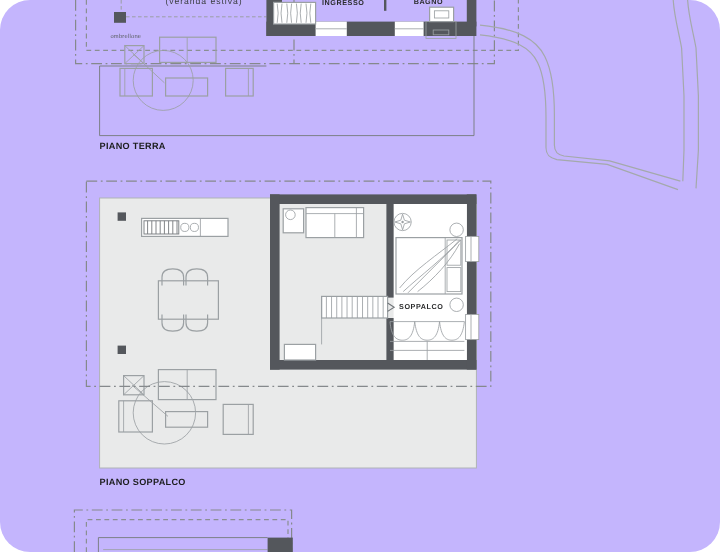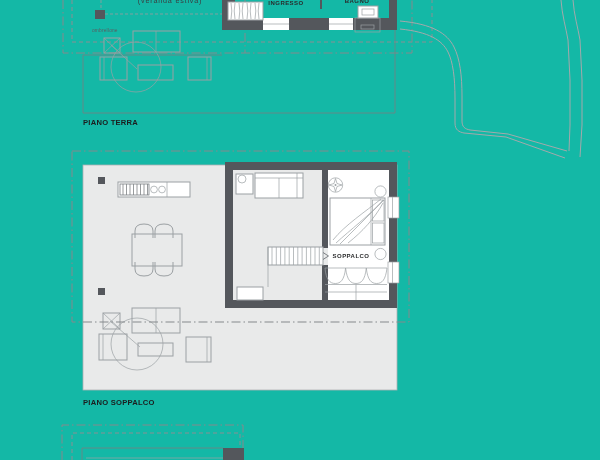--- a/index.html
+++ b/index.html
@@ -1,17 +1,17 @@
 <!DOCTYPE html>
 <html><head>
 <meta charset="utf-8">
 <style>
   html,body{margin:0;padding:0;background:#ffffff;}
-  #sheet{position:relative;width:600px;height:460px;background:#14b8a6;overflow:hidden;
-         font-family:"Liberation Sans", sans-serif;}
+  #sheet{position:relative;width:600px;height:460px;background:#c4b5fd;overflow:hidden;
+         font-family:"Liberation Sans", sans-serif;border-radius:25px;}
   svg{display:block;}
   
   .ln   {fill:none;stroke:#9ba0a3;stroke-width:1;}
   .lnt  {fill:none;stroke:#9ba0a3;stroke-width:0.7;}
   .lnd  {fill:none;stroke:#797e82;stroke-width:0.8;}
   .wfill{fill:#ffffff;stroke:#9ba0a3;stroke-width:1;}
   .dash {fill:none;stroke:#8a8f92;stroke-width:1;stroke-dasharray:4 3;}
   .dashdot{fill:none;stroke:#85898c;stroke-width:1;stroke-dasharray:9 3 1.5 3;}
   .dashsm{fill:none;stroke:#999da0;stroke-width:0.8;stroke-dasharray:3 2;}
   .path-line{fill:none;stroke:#a4a9ab;stroke-width:1;}

